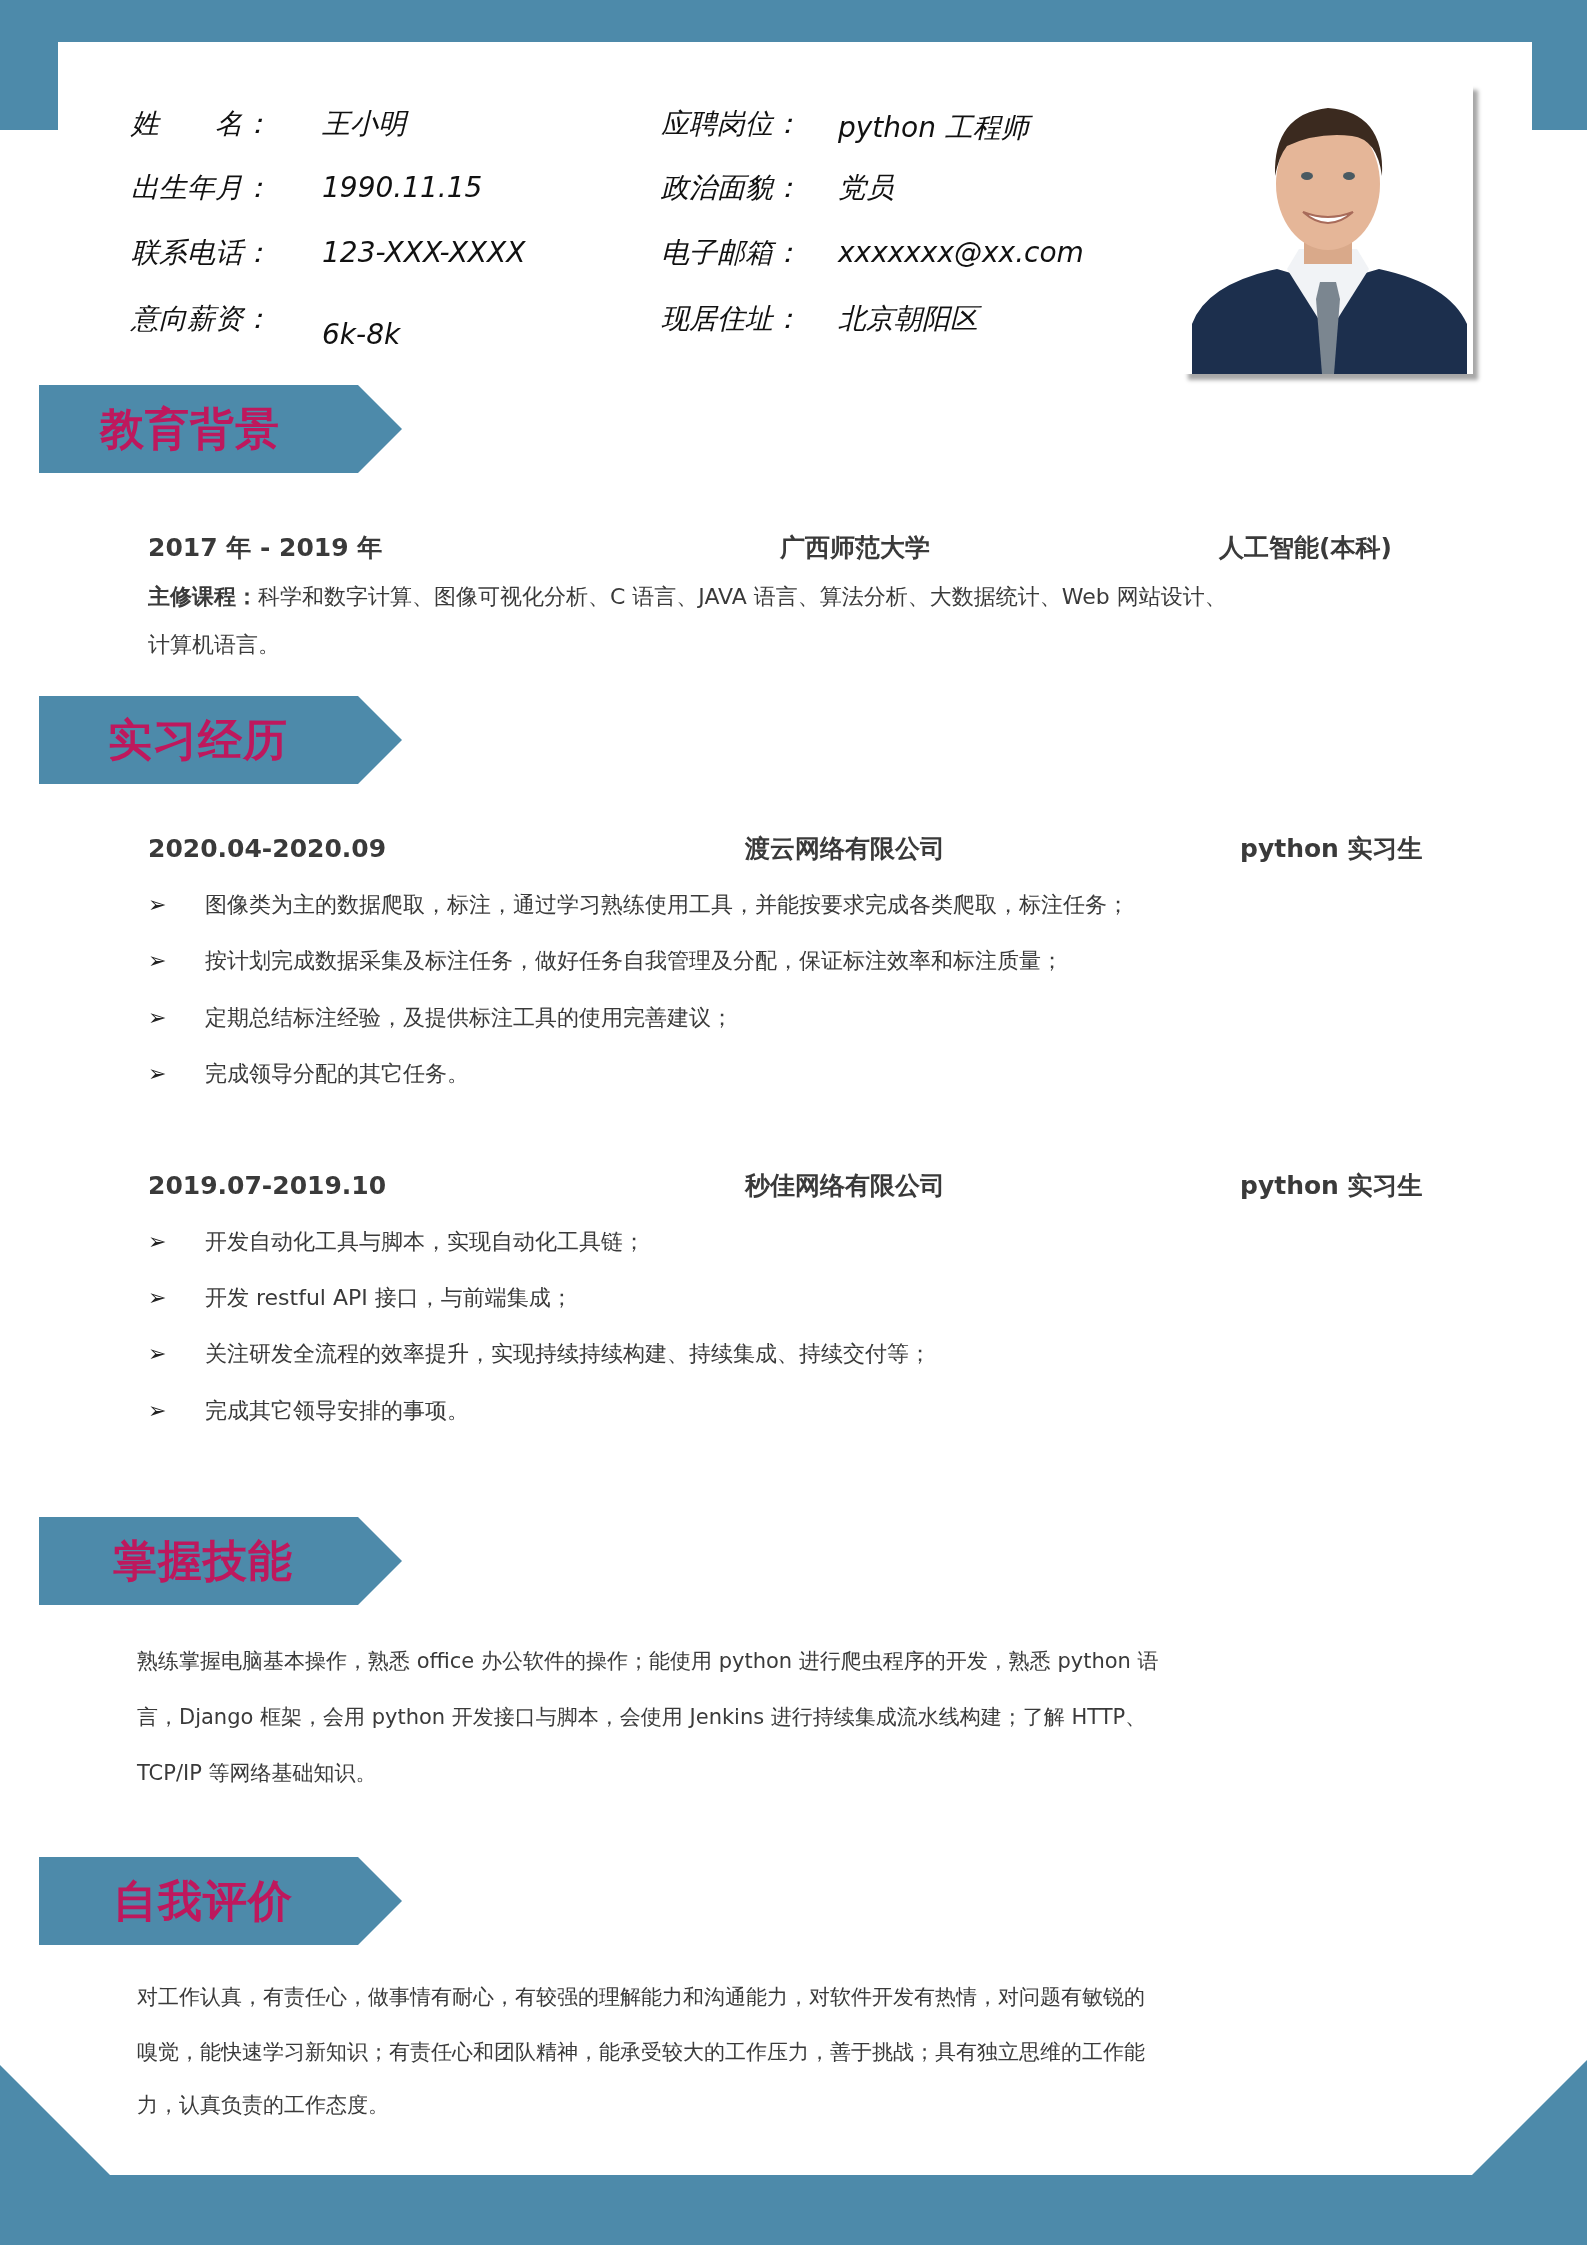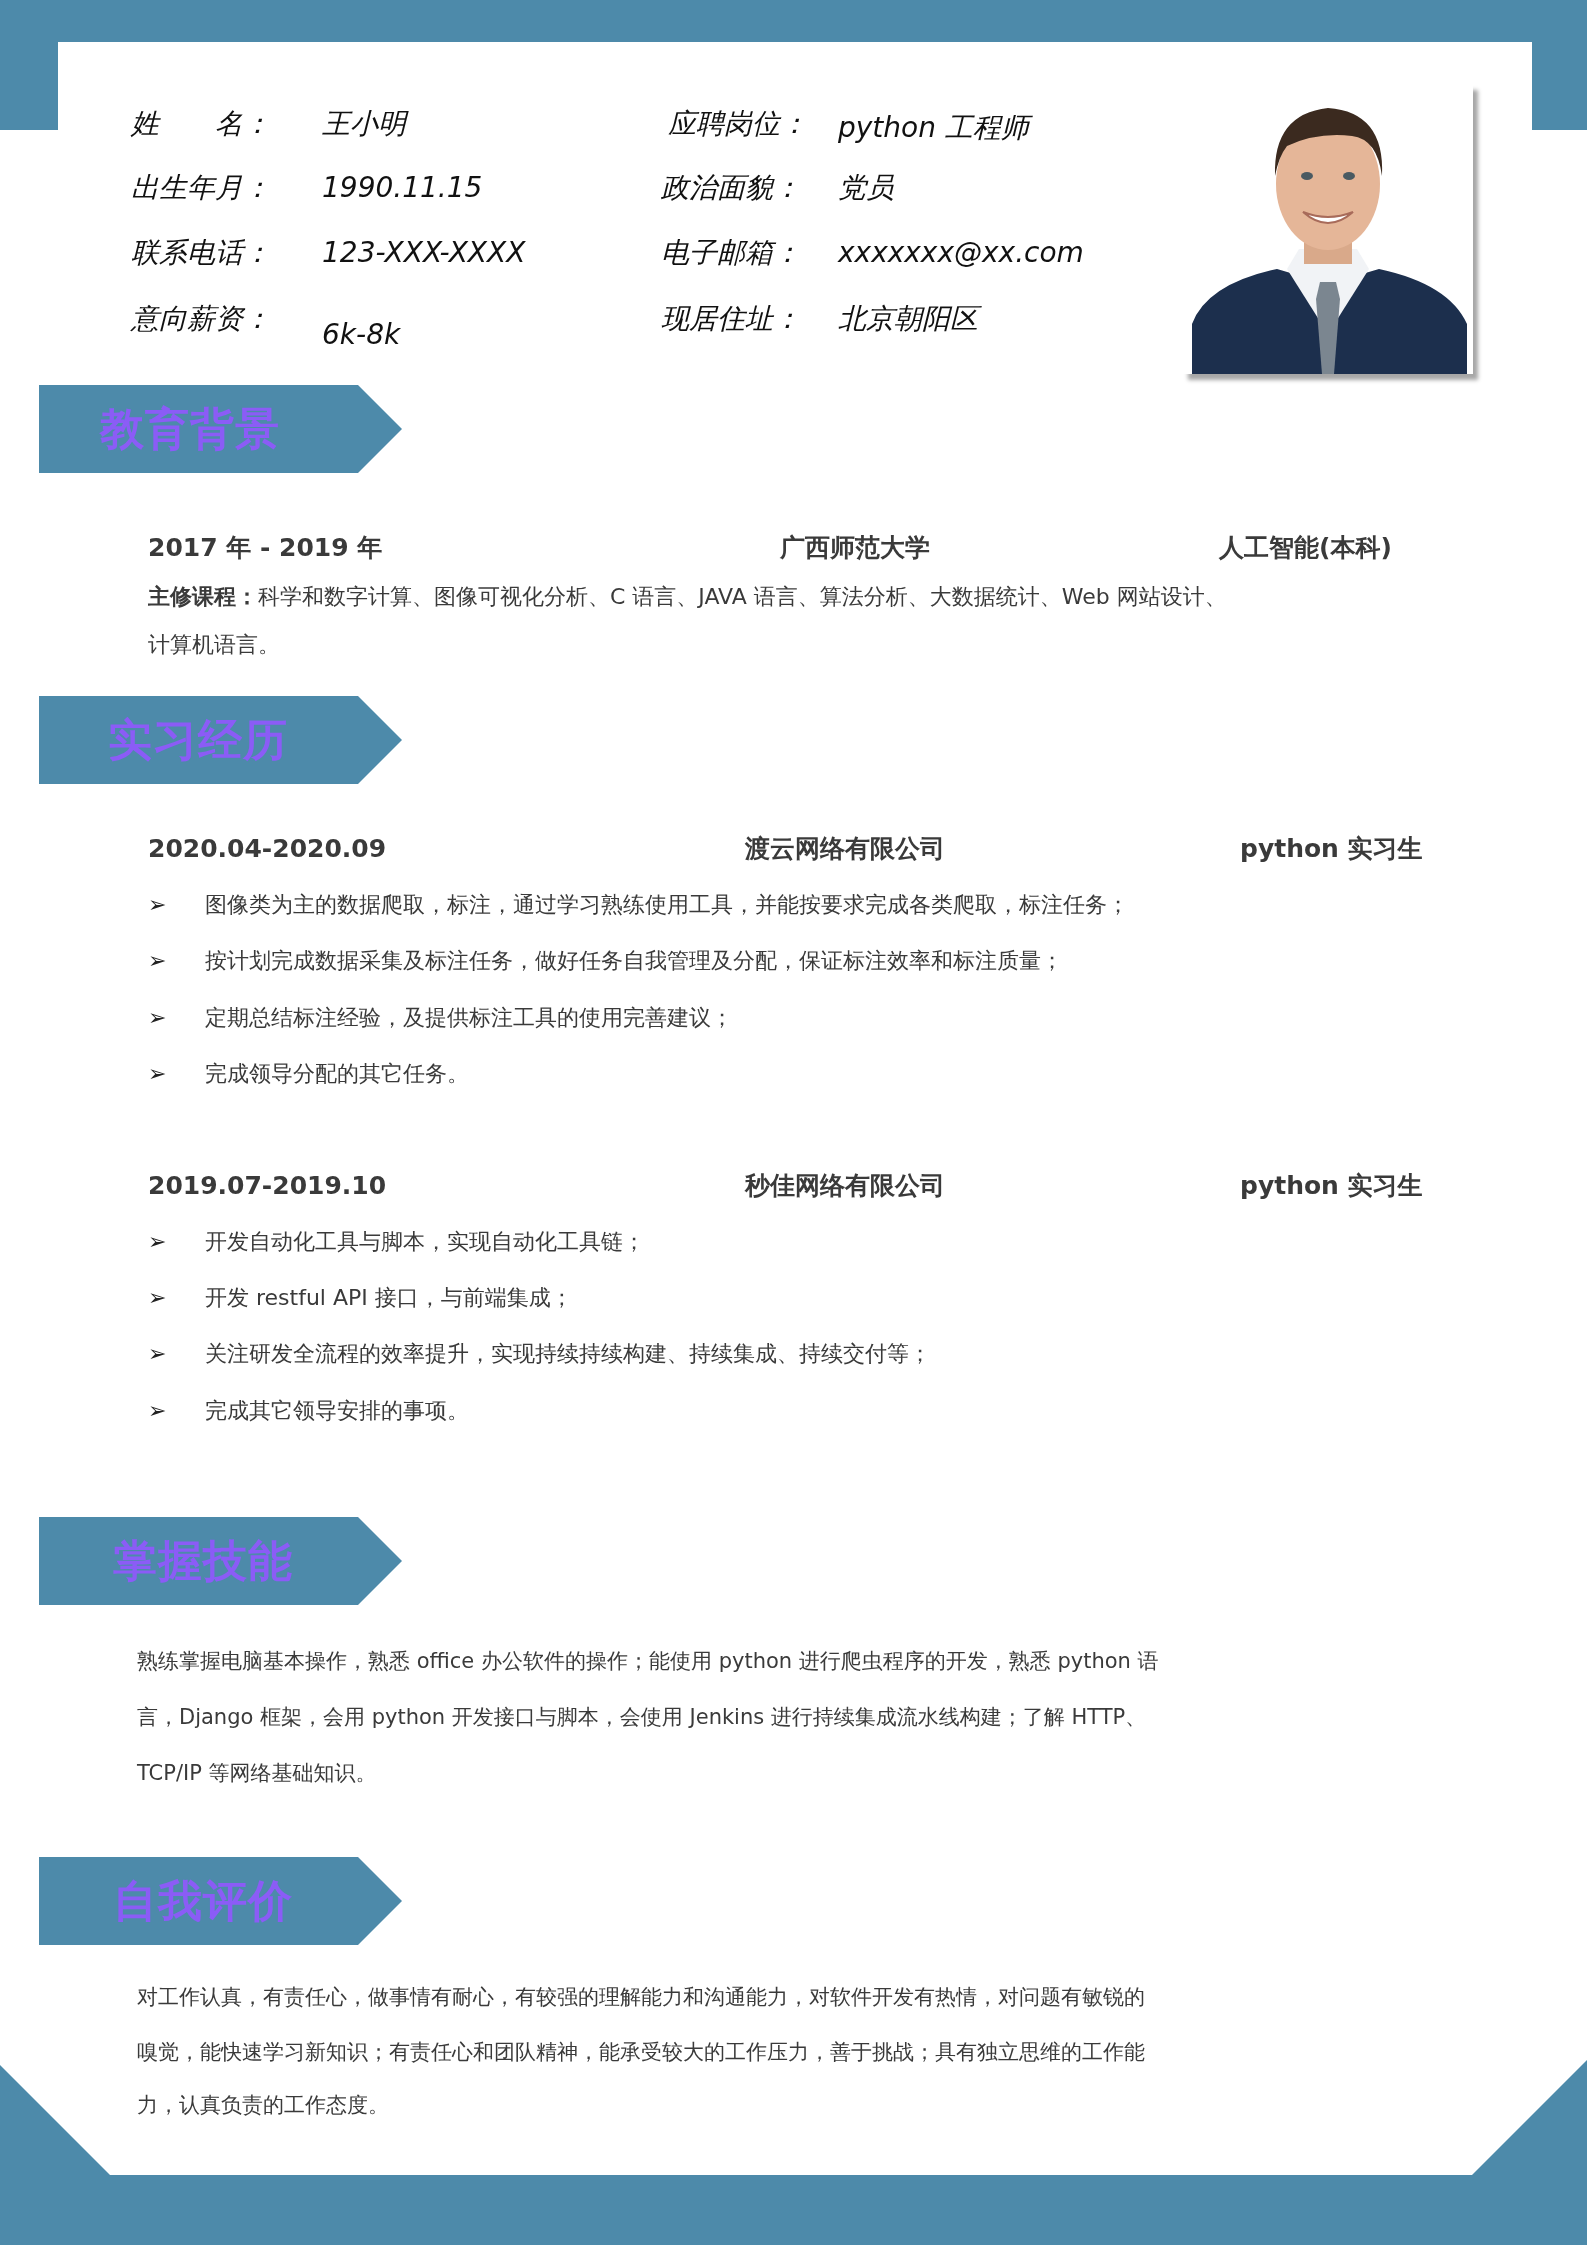--- a/index.html
+++ b/index.html
@@ -24,21 +24,21 @@
     position: absolute; left: 1183px; top: 84px; width: 290px; height: 290px;
     background: #ffffff; box-shadow: 5px 6px 4px rgba(0,0,0,0.35);
   }
   .photo-frame svg { position: absolute; left: 4px; top: 0; }
 
   
   .banner { position: absolute; left: 39px; width: 364px; height: 88px; }
   .banner svg { position: absolute; left: 0; top: 0; }
   .banner-title {
     position: absolute; top: 0; height: 88px; line-height: 88px;
-    color: #8b5cf6; font-weight: bold; font-size: 44px; letter-spacing: 1px; white-space: nowrap;
+    color: #be185d; font-weight: bold; font-size: 44px; letter-spacing: 1px; white-space: nowrap;
   }
 
   .row-strong { position: absolute; font-size: 25px; font-weight: bold; color: #3a3a3a; line-height: 34px; white-space: nowrap; }
   .body-text { position: absolute; font-size: 22px; color: #3a3a3a; line-height: 34px; white-space: nowrap; }
   .bullet { position: absolute; left: 148px; font-size: 22px; color: #222; line-height: 34px; }
   .para-line { position: absolute; left: 137px; font-size: 21px; color: #3a3a3a; line-height: 34px; white-space: nowrap; }
 </style>
 </head>
 <body>
 
@@ -52,21 +52,21 @@
 <div>
   <span class="info-label" style="left:131px;top:104px;">姓　　名：</span>
   <span class="info-value" style="left:322px;top:104px;">王小明</span>
   <span class="info-label" style="left:131px;top:168px;">出生年月：</span>
   <span class="info-value" style="left:322px;top:168px;">1990.11.15</span>
   <span class="info-label" style="left:131px;top:233px;">联系电话：</span>
   <span class="info-value" style="left:322px;top:233px;">123-XXX-XXXX</span>
   <span class="info-label" style="left:131px;top:299px;">意向薪资：</span>
   <span class="info-value" style="left:322px;top:315px;">6k-8k</span>
 
-  <span class="info-label" style="left:661px;top:104px;margin-left:7px;">应聘岗位：</span>
+  <span class="info-label" style="left:661px;top:104px;">应聘岗位：</span>
   <span class="info-value" style="left:838px;top:100px;margin-top:8px;">python 工程师</span>
   <span class="info-label" style="left:661px;top:168px;">政治面貌：</span>
   <span class="info-value" style="left:838px;top:168px;">党员</span>
   <span class="info-label" style="left:661px;top:233px;">电子邮箱：</span>
   <span class="info-value" style="left:838px;top:233px;">xxxxxxx@xx.com</span>
   <span class="info-label" style="left:661px;top:299px;">现居住址：</span>
   <span class="info-value" style="left:838px;top:299px;">北京朝阳区</span>
 </div>
 
 <div class="photo-frame">

